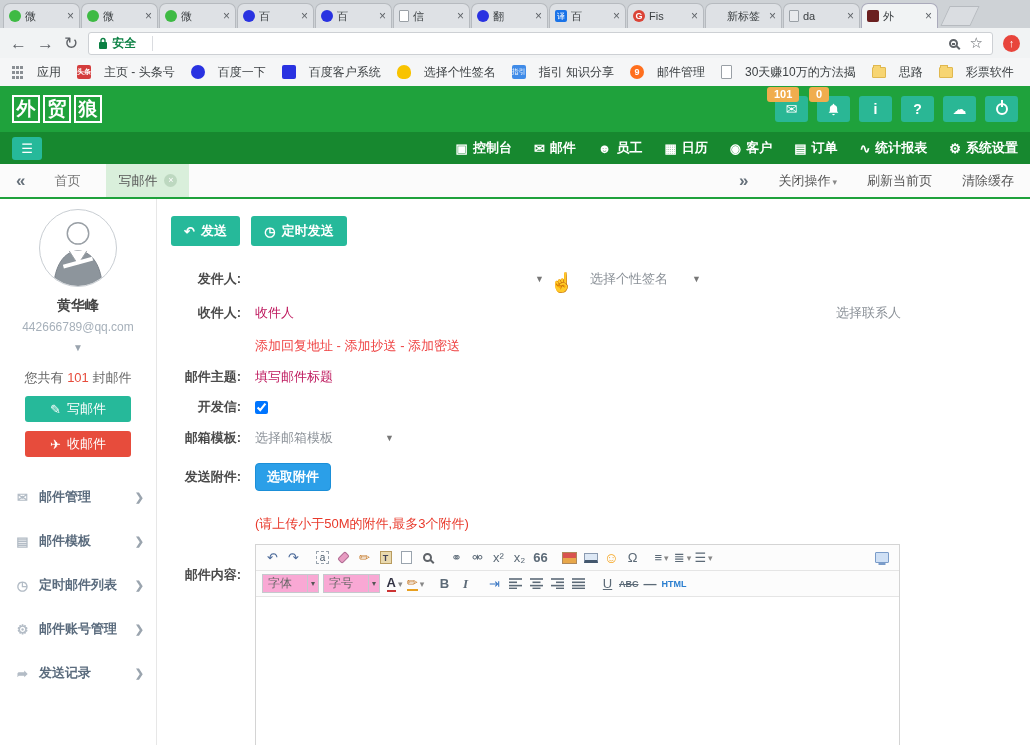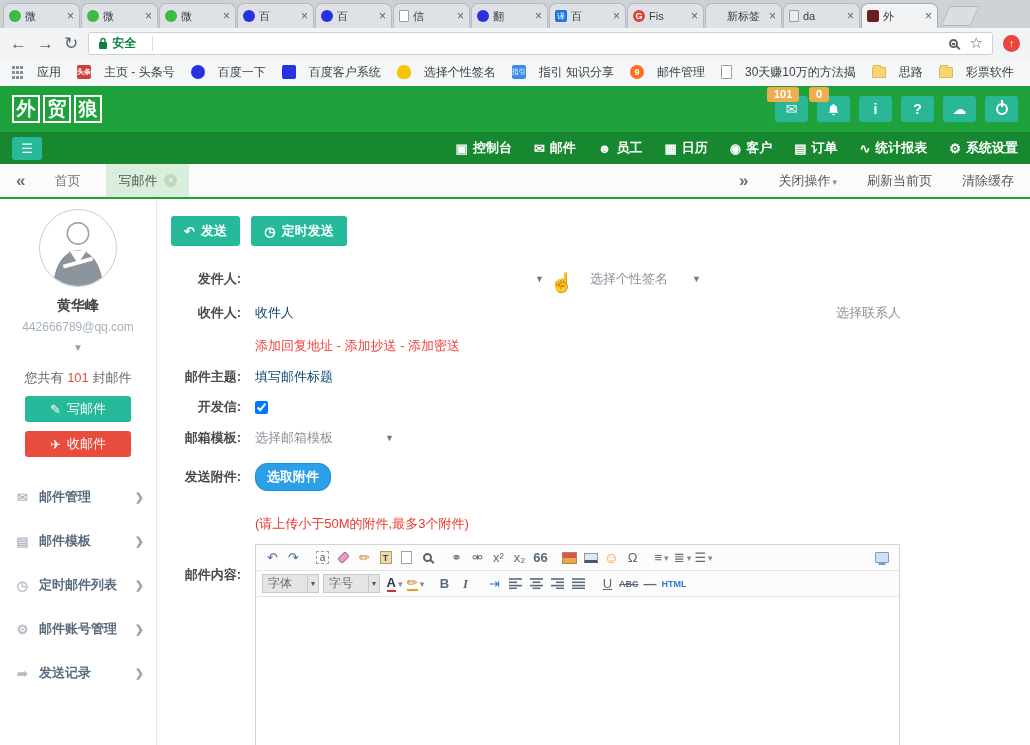--- a/index.html
+++ b/index.html
@@ -92,42 +92,42 @@
   .smenu{margin-top:18px}
   .smi{display:flex;align-items:center;gap:9px;padding:13px 12px 13px 15px;font-size:13px;font-weight:bold;color:#5a6b7d}
   .smi .mi{color:#b3bcc6;font-size:13px;width:15px;text-align:center}
   .smi .chev{margin-left:auto;color:#9aa4ae;font-weight:bold;font-size:11px}
 
   .main{flex:1;position:relative;padding:17px 0 0 14px}
   .gbtn{display:inline-flex;align-items:center;gap:6px;background:#26b99a;color:#fff;font-size:13px;font-weight:bold;padding:6px 13px;border-radius:3px}
   .gbtn+.gbtn{margin-left:7px}
   .frow{display:flex;align-items:center;font-size:13px;position:relative}
   .flabel{width:70px;text-align:right;font-weight:bold;color:#4a4a4a;margin-right:14px;flex:none}
-  .ph{color:#0c4a6e}
+  .ph{color:#be185d}
   .gray{color:#8a9097}
   .bluelinks{color:#ef4444}
   .selcaret{font-size:9px;color:#777}
-  .bluebtn{background:#2b9fe8;border:1px solid #1b8fd8;color:#fff;font-size:13px;font-weight:bold;padding:4px 11px;border-radius:12px}
+  .bluebtn{background:#2b9fe8;border:1px solid #1b8fd8;color:#fff;font-size:13px;font-weight:bold;padding:4px 11px;border-radius:4px}
   .rednote{color:#e8392b;font-size:13px}
   .handcur{position:absolute;left:393px;top:72px;font-size:19px;color:#333}
 
   
   .editor{width:645px;border:1px solid #d4d4d4;background:#fff}
   .etb{display:flex;align-items:center;padding:3px 6px;border-bottom:1px solid #e5e5e5;background:#fcfcfc}
   .ei{min-width:19px;height:19px;display:inline-flex;align-items:center;justify-content:center;font-size:13px;color:#5c6a77;margin:0 1px}
   .gap{width:8px}
   .aicon{width:13px;height:13px;border:1px dashed #9aa4ae;color:#456;font-size:10px;display:flex;align-items:center;justify-content:center}
   .eraser{width:11px;height:7px;background:#e89cc2;border:1px solid #b06a92;transform:rotate(-45deg);border-radius:2px}
   .pasteicon{width:12px;height:13px;border:1px solid #b89b5e;background:#e9d9ae;color:#445;font-size:9px;font-weight:bold;display:flex;align-items:center;justify-content:center}
   .docicon{width:11px;height:13px;border:1px solid #9aa4ae;background:#fff}
   .imgicon{width:15px;height:12px;border:1px solid #b0885a;background:linear-gradient(180deg,#d9534f 0 55%,#e8a74a 55% 100%)}
   .scricon{width:14px;height:10px;border:1px solid #8a9ab0;background:#dde8f5;border-bottom:3px solid #44586e}
   .monitor{width:14px;height:11px;border:1px solid #7a9cc9;background:#cfe0f5;border-radius:1px;position:relative;margin-left:auto;margin-right:4px}
   .monitor::after{content:"";position:absolute;left:50%;bottom:-3px;width:7px;height:2px;background:#7a9cc9;transform:translateX(-50%)}
-  .fakesel{height:19px;border:1px solid #c5c9cd;background:#e5e5e5;display:flex;align-items:center;font-size:12px;color:#666;margin-right:4px}
+  .fakesel{height:19px;border:1px solid #c5c9cd;background:#f9a8d4;display:flex;align-items:center;font-size:12px;color:#666;margin-right:4px}
   .fakesel .t{padding:0 5px;min-width:44px}
   .fakesel .c{border-left:1px solid #c5c9cd;padding:0 3px;font-size:8px;color:#555;align-self:stretch;display:flex;align-items:center}
   .colA{font-weight:bold;color:#334;border-bottom:2px solid #c33;line-height:1;padding-bottom:1px}
   .strike{text-decoration:line-through;font-size:9px;font-weight:bold}
   .htmltxt{color:#2b7fd0;font-size:9px;font-weight:bold}
   .ebody{height:208px;background:#fff}
   svg{display:block}
 </style>
 </head>
 <body>

